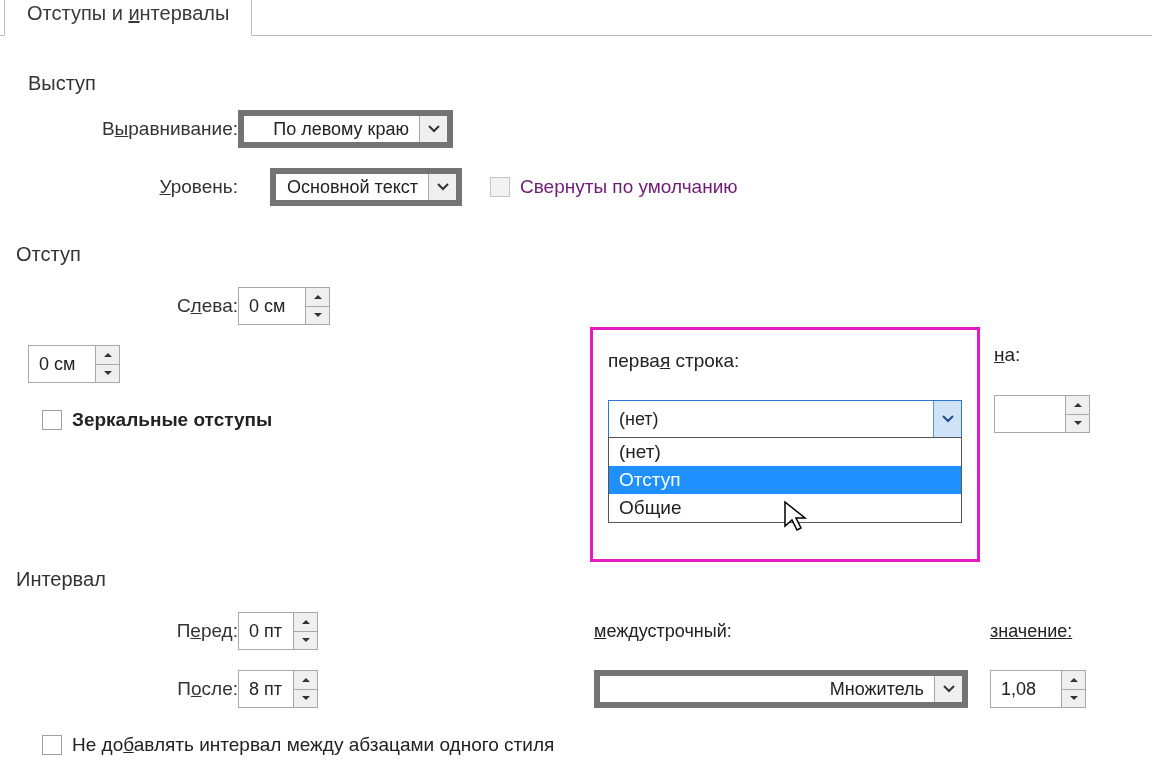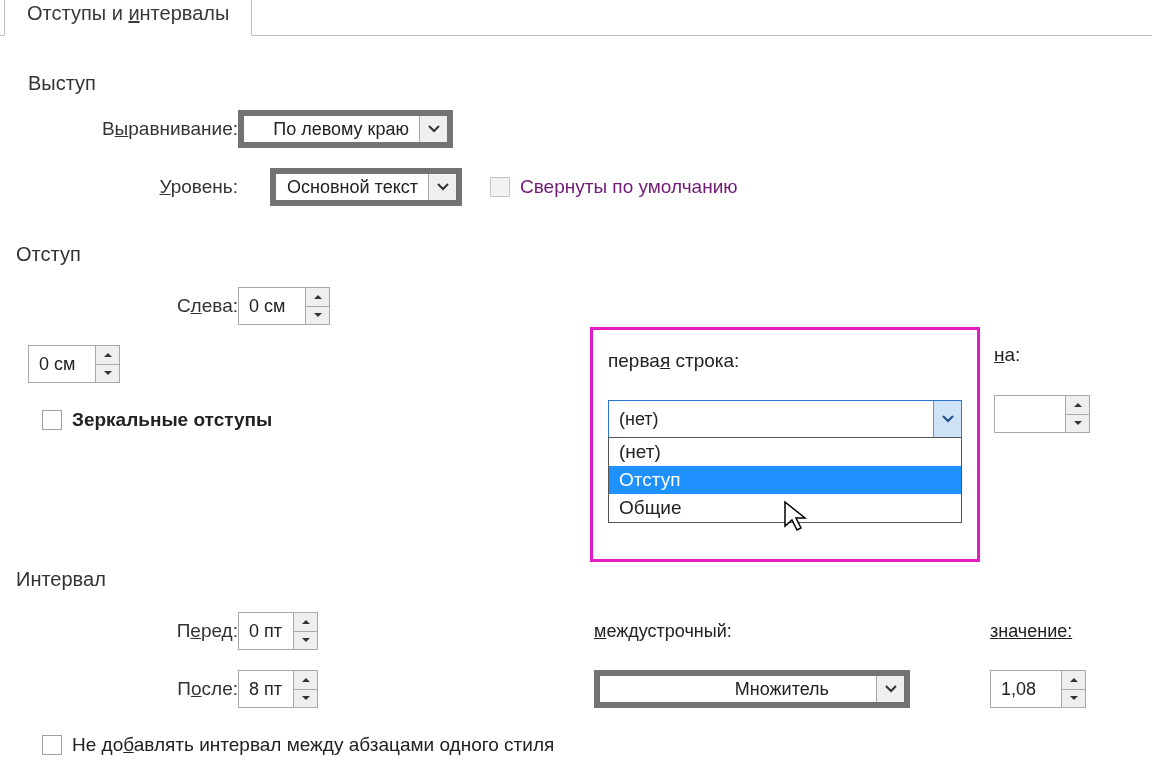--- a/index.html
+++ b/index.html
@@ -88,21 +88,21 @@
     height: 100%;
     border-left: 1px solid #a8a8a8;
     background: #efefef;
     display: flex;
     align-items: center;
     justify-content: center;
   }
   .combo .combo-btn svg { width: 12px; height: 8px; }
   .combo.w-align { width: 215px; }
   .combo.w-level { width: 192px; margin-left: 32px; }
-  .combo.w-line  { width: 316px; gap: 37px; }
+  .combo.w-line  { width: 374px; }
   
   .spinner {
     display: inline-flex;
     border: 1px solid #a8a8a8;
     background: #fff;
     height: 38px;
   }
   .spinner .sp-text {
     padding: 0 10px;
     display: flex;

